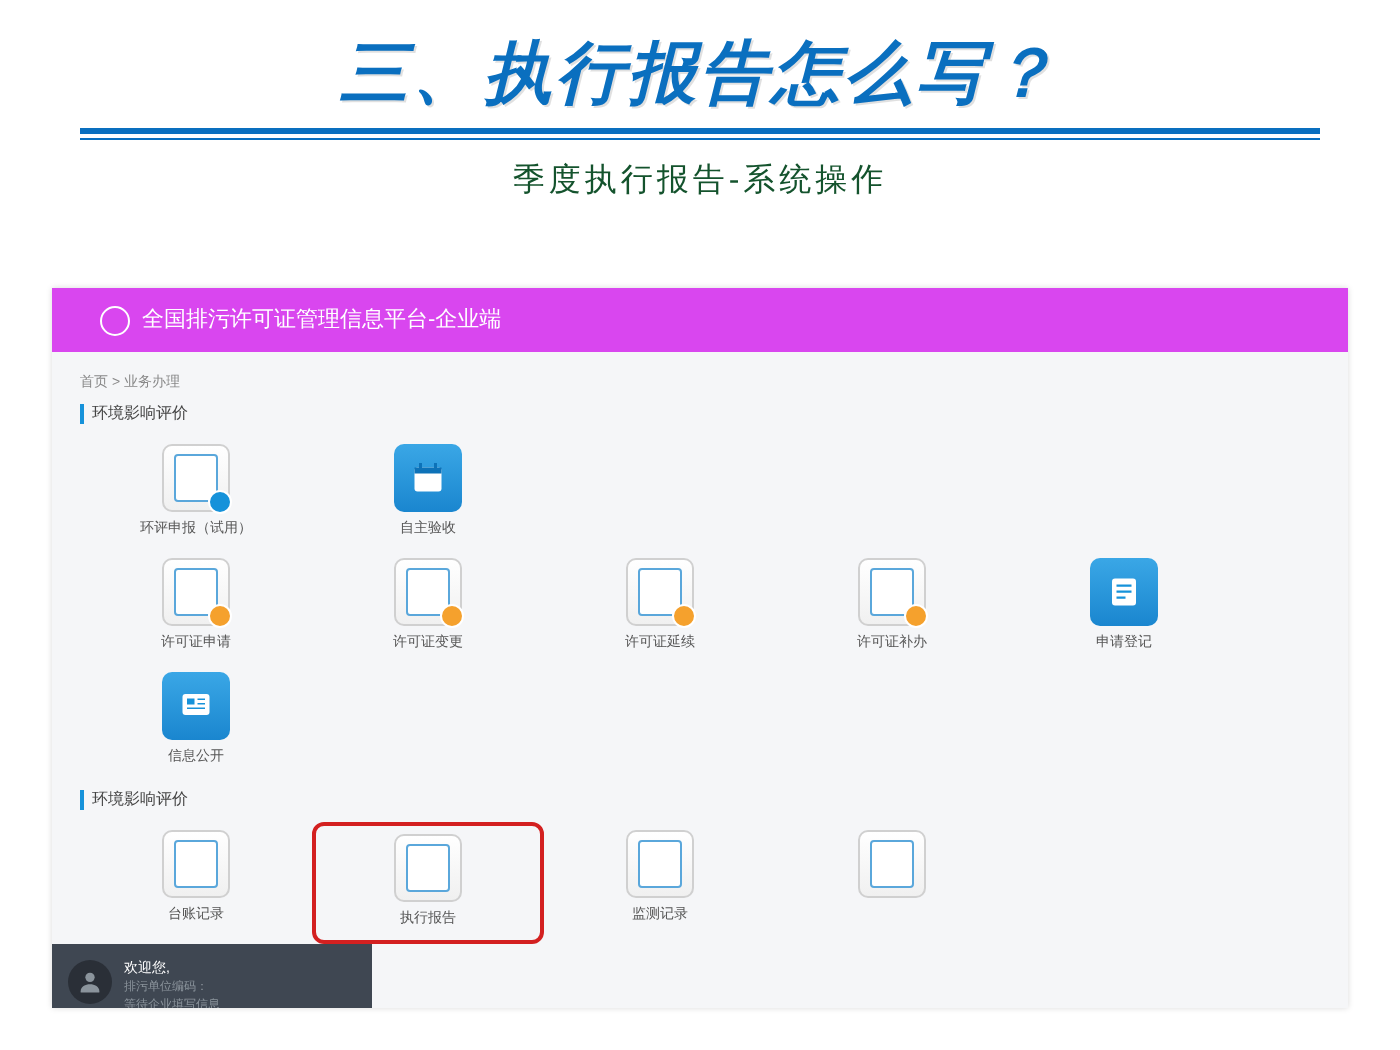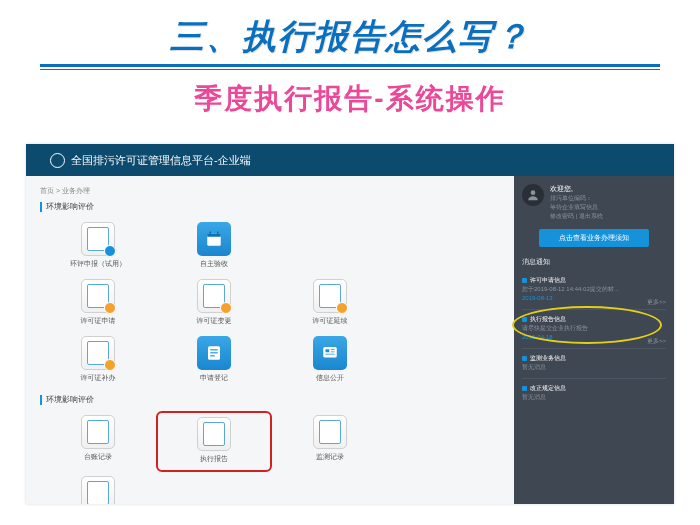--- a/index.html
+++ b/index.html
@@ -27,55 +27,56 @@
     text-align: center;
     letter-spacing: 2px;
   }
   .title-underline {
     margin: 0 40px;
     border-top: 3px solid #0a6fbf;
     border-bottom: 1px solid #0a6fbf;
     height: 6px;
   }
   .subtitle {
-    font-size: 28px;
-    color: #ec4899;
-    font-weight: 700;
+    font-size: 16px;
+    color: #14532d;
+    font-weight: 400;
     text-align: center;
     padding: 10px 0 8px 0;
     letter-spacing: 2px;
   }
   .screenshot {
     position: absolute;
     left: 26px;
     top: 144px;
     width: 648px;
     height: 360px;
     background: #f5f6f8;
     box-shadow: 0 0 3px rgba(0,0,0,0.15);
     overflow: hidden;
   }
   .topbar {
-    background: #0c4a6e;
+    background: #d946ef;
     color: #fff;
     height: 32px;
     line-height: 32px;
     font-size: 11px;
     padding-left: 24px;
     display: flex;
     align-items: center;
     gap: 6px;
   }
   .topbar .seal {
     width: 15px; height: 15px; border: 1.2px solid #fff; border-radius: 50%;
     display: inline-block; position: relative;
   }
   .content-area {
     display: flex;
     height: calc(100% - 32px);
+    flex-direction: column;
   }
   .main-col {
     flex: 1;
     padding: 10px 14px 0 14px;
   }
   .side-col {
     width: 160px;
     background: #3f4752;
     color: #c7ccd3;
     font-size: 7px;

